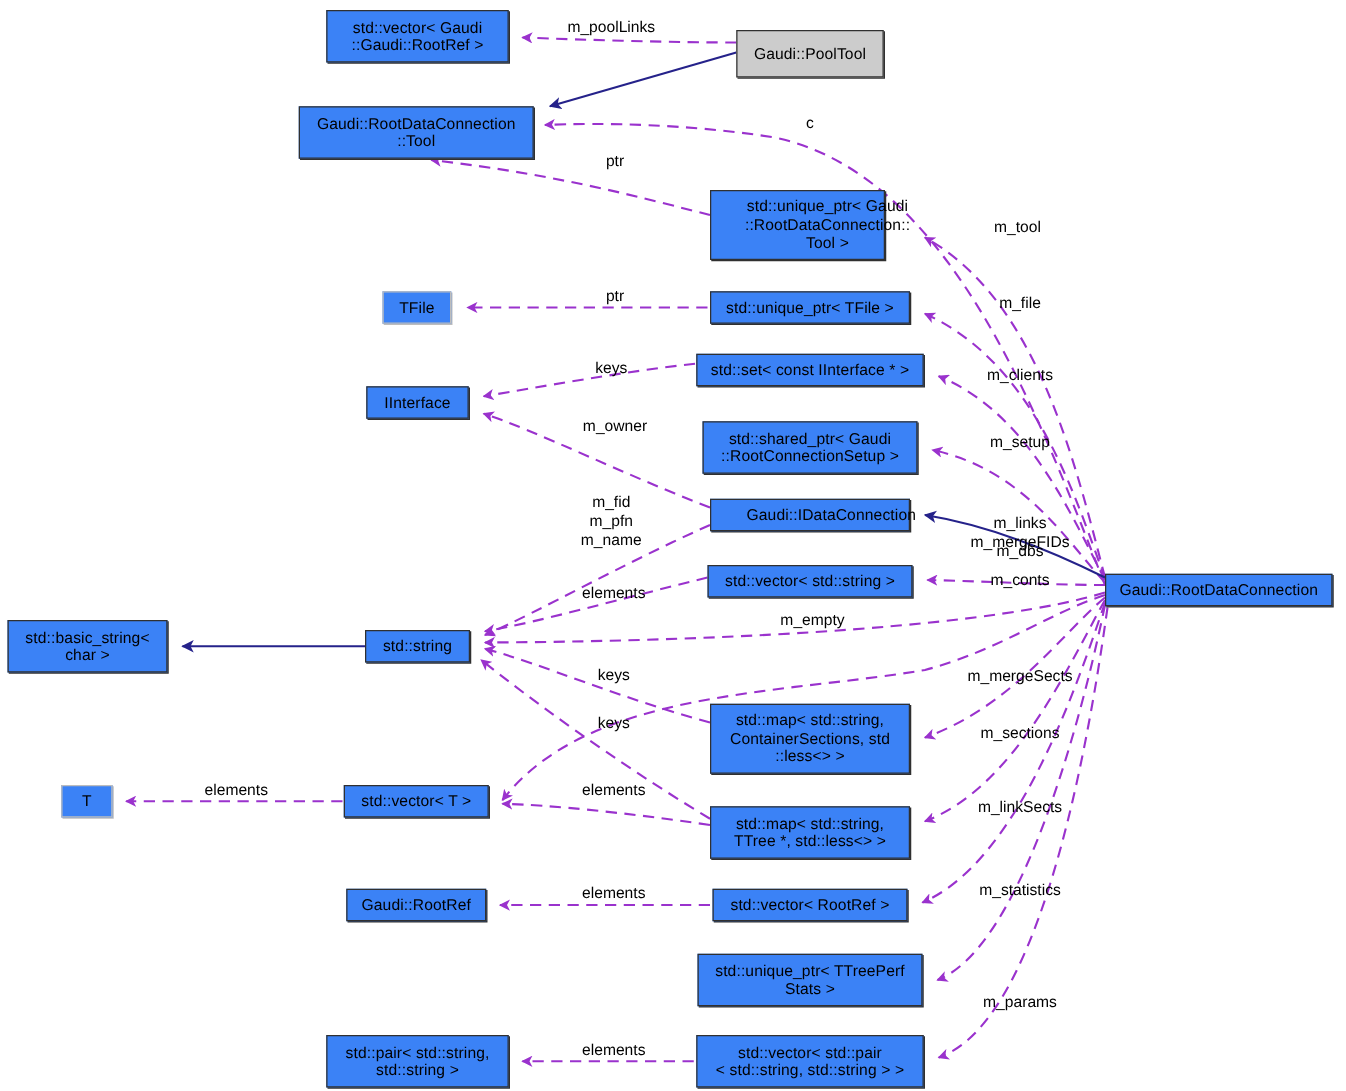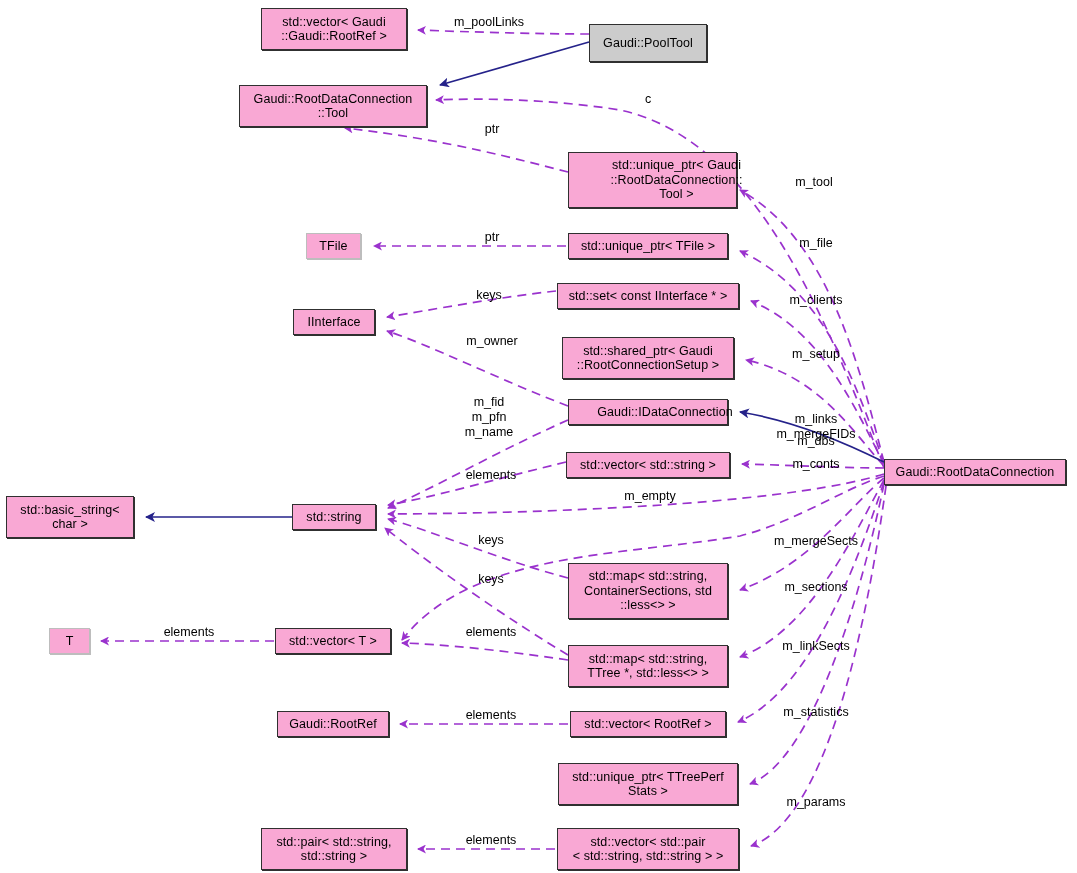--- a/index.html
+++ b/index.html
@@ -26,21 +26,21 @@
   .node {
     position: absolute;
     box-sizing: border-box;
     display: flex;
     align-items: center;
     justify-content: center;
     text-align: center;
     font-size: 12.5px;
     line-height: 14.5px;
     color: #000000;
-    background: #f9a8d4;
+    background: #3b82f6;
     border: 1px solid #303030;
     box-shadow: 1px 1px 0 0 #303030;
     white-space: pre;
     letter-spacing: 0.1px;
   }
   .node.highlight {
     background: #cccccc;
   }
   .node.faint {
     border: 1px solid #bdbdbd;
@@ -136,21 +136,21 @@
       <path d="M292,517 L146,517" marker-end="url(#arrowInherit)"></path>
     </g>
   </svg>
 
   <div id="nodes-layer">
       <div class="node" style="left: 261px; top: 8px; width: 146px; height: 42px;">std::vector&lt; Gaudi
 ::Gaudi::RootRef &gt;</div>
       <div class="node highlight" style="left: 589px; top: 24px; width: 118px; height: 38px;">Gaudi::PoolTool</div>
       <div class="node" style="left: 239px; top: 85px; width: 188px; height: 42px;">Gaudi::RootDataConnection
 ::Tool</div>
-      <div class="node" style="left: 568px; top: 152px; width: 169px; height: 56px; padding-left: 48px;">std::unique_ptr&lt; Gaudi
+      <div class="node" style="left: 568px; top: 152px; width: 140px; height: 56px; padding-left: 48px;">std::unique_ptr&lt; Gaudi
 ::RootDataConnection::
 Tool &gt;</div>
       <div class="node faint" style="left: 306px; top: 233px; width: 55px; height: 26px;">TFile</div>
       <div class="node" style="left: 568px; top: 233px; width: 160px; height: 26px;">std::unique_ptr&lt; TFile &gt;</div>
       <div class="node" style="left: 293px; top: 309px; width: 82px; height: 26px;">IInterface</div>
       <div class="node" style="left: 557px; top: 283px; width: 182px; height: 26px;">std::set&lt; const IInterface * &gt;</div>
       <div class="node" style="left: 562px; top: 337px; width: 172px; height: 42px;">std::shared_ptr&lt; Gaudi
 ::RootConnectionSetup &gt;</div>
       <div class="node" style="left: 568px; top: 399px; width: 160px; height: 26px; padding-left: 34px;">Gaudi::IDataConnection</div>
       <div class="node" style="left: 566px; top: 452px; width: 164px; height: 26px;">std::vector&lt; std::string &gt;</div>

